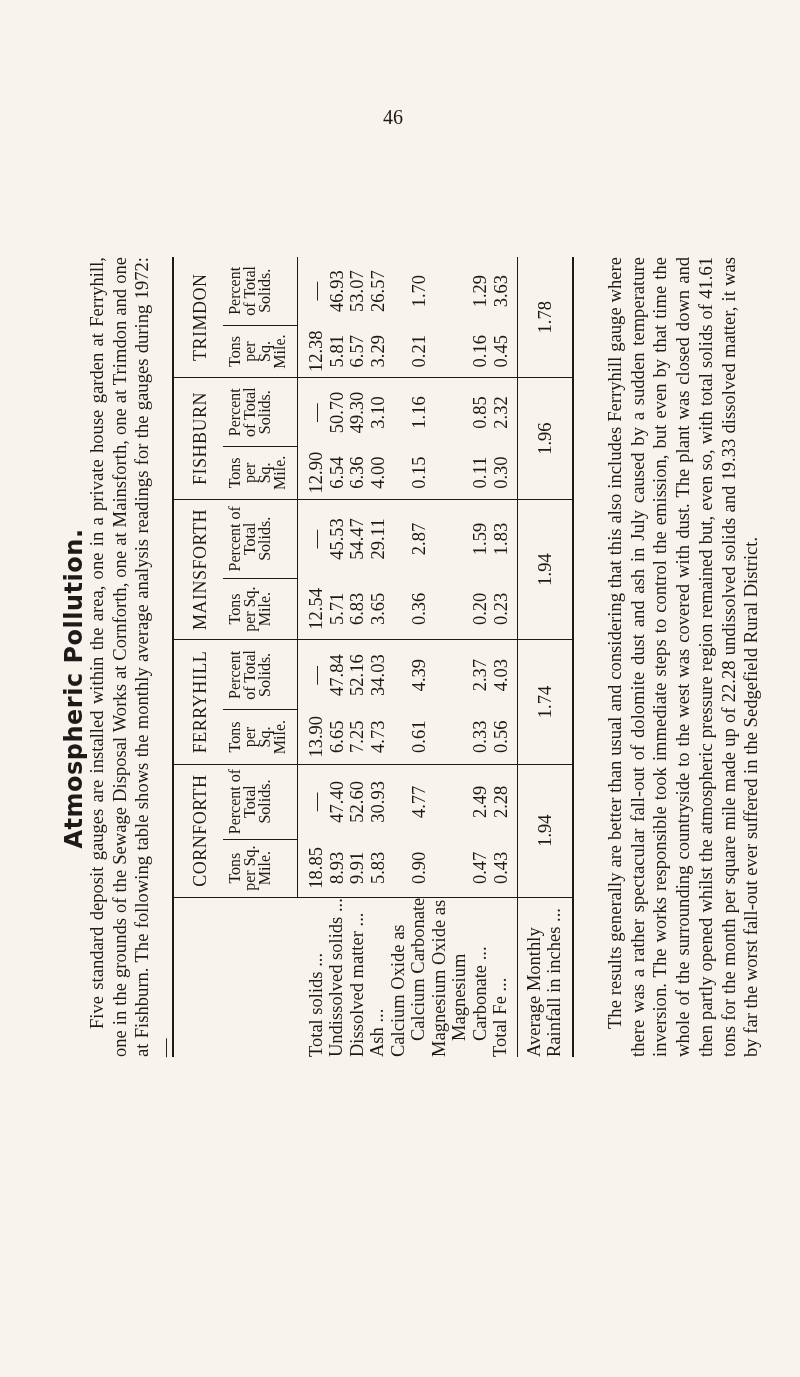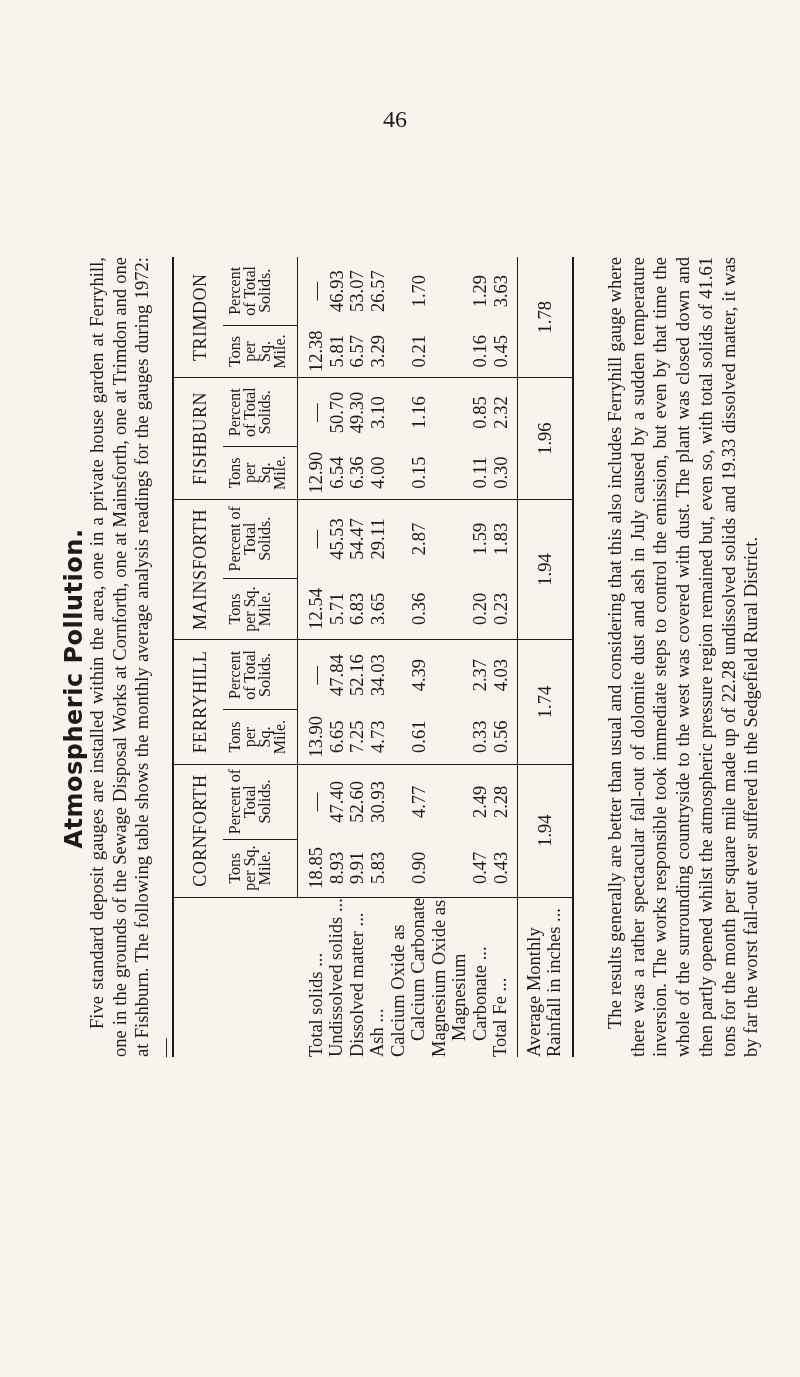--- a/index.html
+++ b/index.html
@@ -3,21 +3,21 @@
 <meta charset="utf-8">
 <style>
   html, body { margin: 0; padding: 0; }
   body {
     width: 800px; height: 1377px; overflow: hidden;
     background: #f7f4ee; position: relative;
     font-family: "Liberation Serif", "DejaVu Serif", serif; color: #1d1a17;
   }
   .page-number {
     position: absolute; left: 383px; top: 106px;
-    font-size: 24px; font-family: "Liberation Serif", serif;
+    font-size: 20px; font-family: "Liberation Serif", serif;
   }
   
   .rot {
     position: absolute; width: 1377px; height: 800px;
     left: 0; top: 0;
     transform-origin: 0 0;
     transform: translate(0px, 1377px) rotate(-90deg);
   }
   .title {
     position: absolute; left: 0; width: 1377px; top: 60px; text-align: center;

